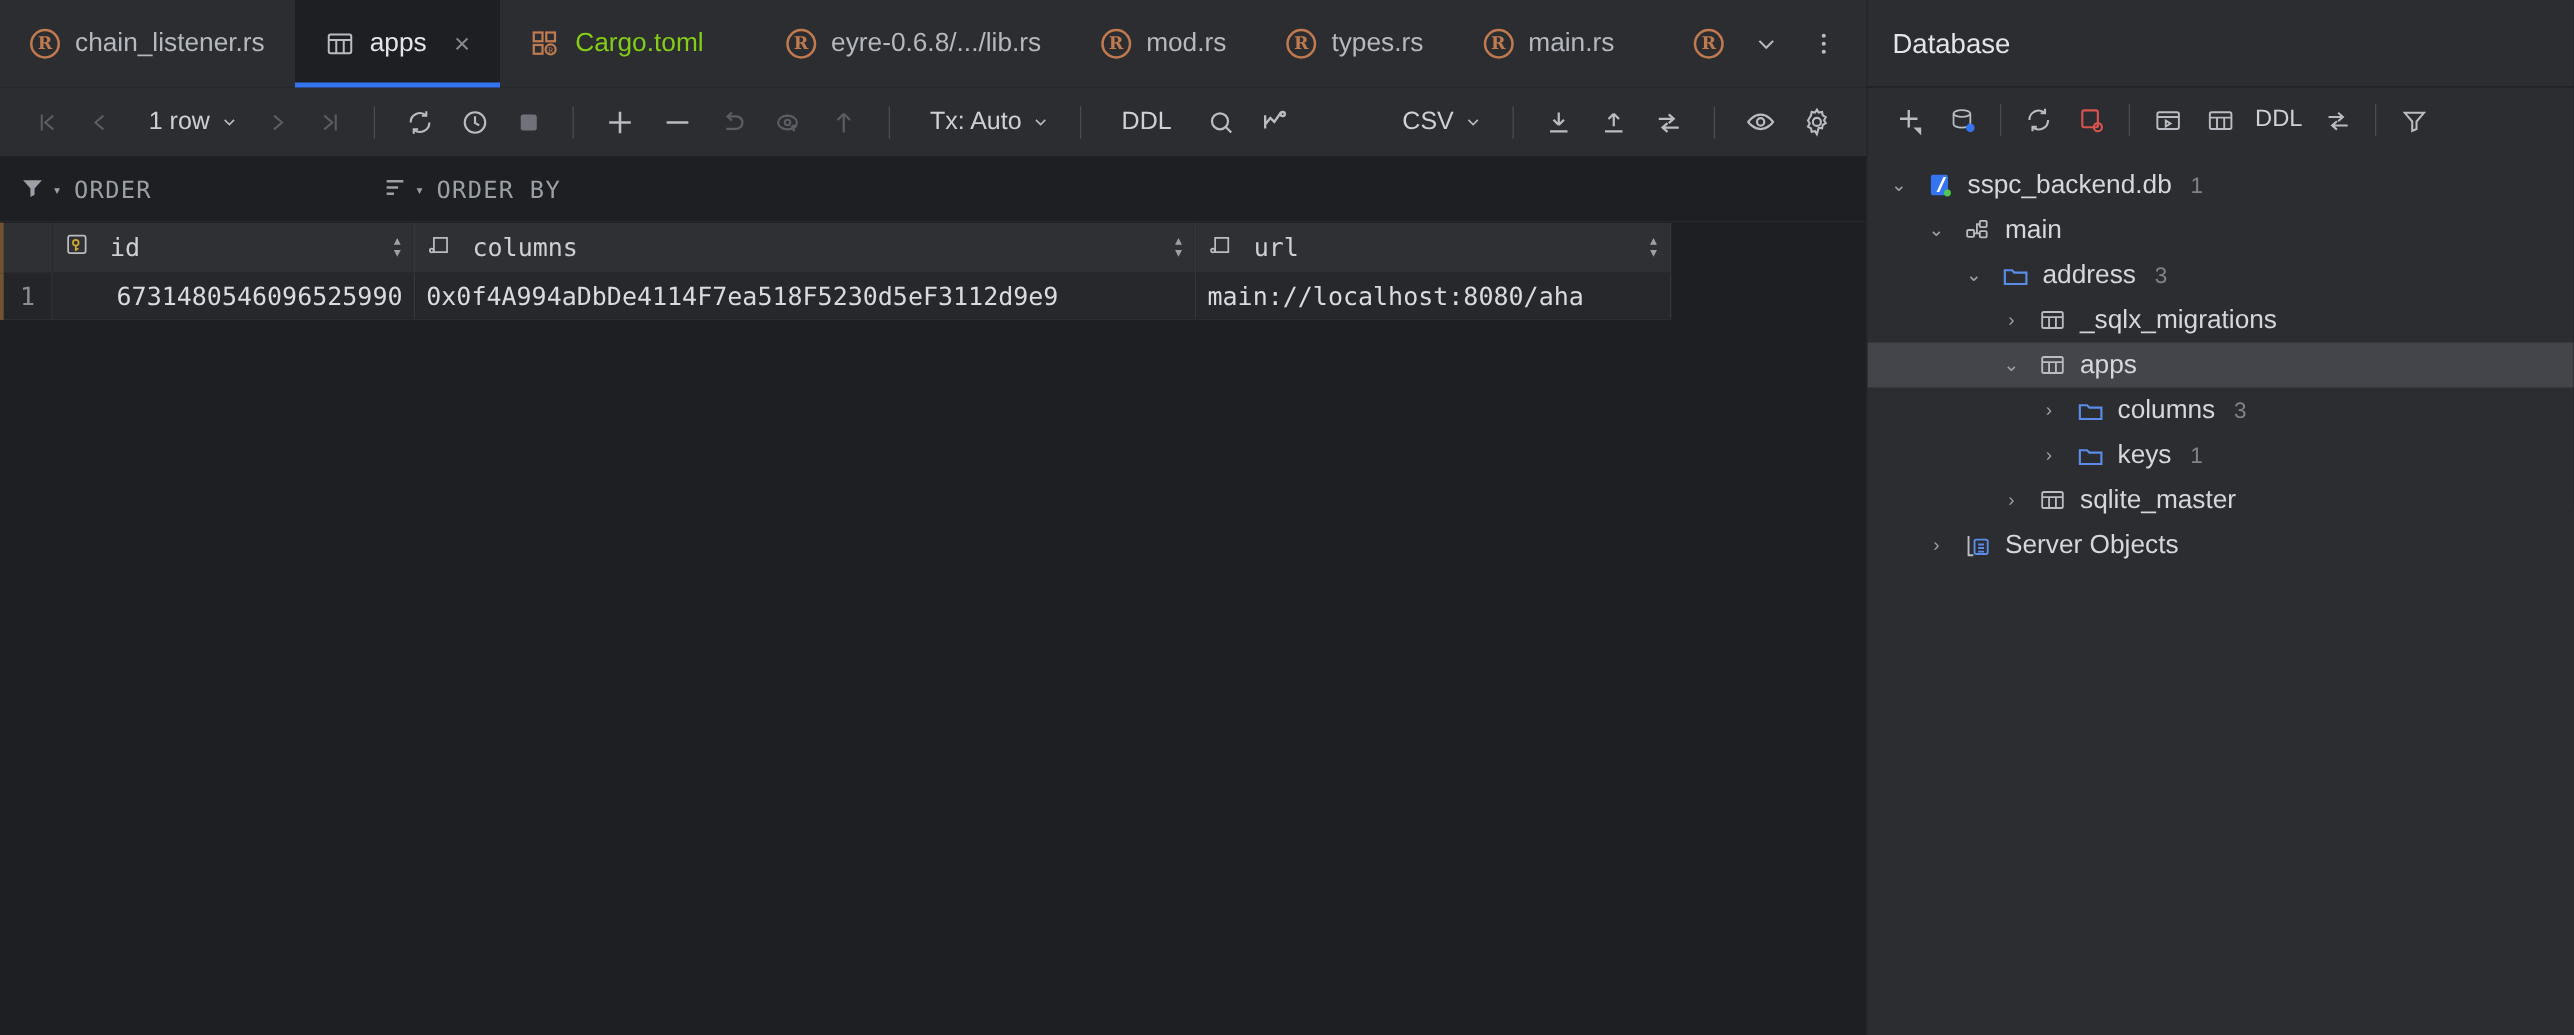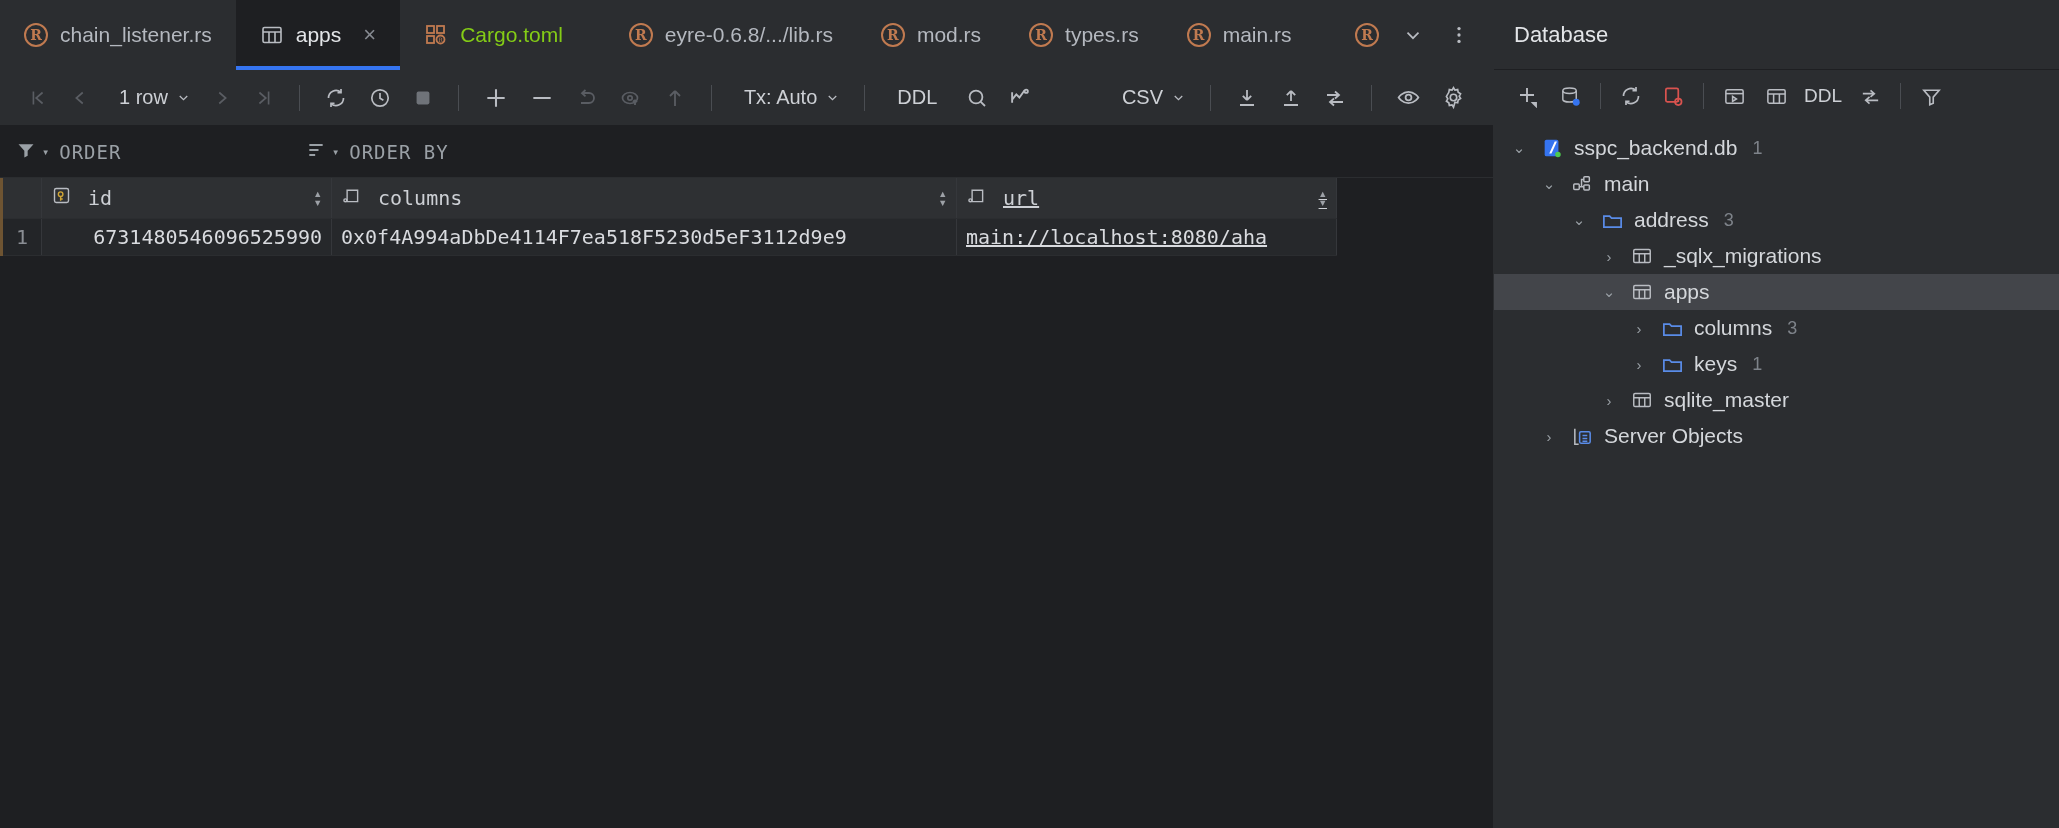--- a/index.html
+++ b/index.html
@@ -116,21 +116,21 @@
     white-space: nowrap; overflow: hidden;
   }
   table.grid th {
     background: #2e3033; color: #cdd0d5; font-weight: normal;
     height: 40px;
   }
   th.c-gutter, td.c-gutter { width: 40px; background: #26282b; border-left: 3px solid #6e5432;}
   td.c-gutter { color: #8a8e94; text-align: center; font-size: 19px; background:#232528; }
   th.c-id, td.c-id { width: 290px; text-align: right; }
   th.c-addr, td.c-addr { width: 625px; }
-  th.c-url, td.c-url { width: 380px; text-decoration: underline; }
+  th.c-url, td.c-url { width: 380px; }
   td { color: #d9dbdf; background: #26282b; }
   .th-inner { display: flex; align-items: center; gap: 16px; height: 100%; }
   .th-inner .nm { flex: 0 0 auto; }
   .sortarrows {
     margin-left: auto; color: #9da1a7; font-size: 14px; line-height: 9px;
     display: flex; flex-direction: column; align-items: center;
   }
 
   
   .dbpanel {

